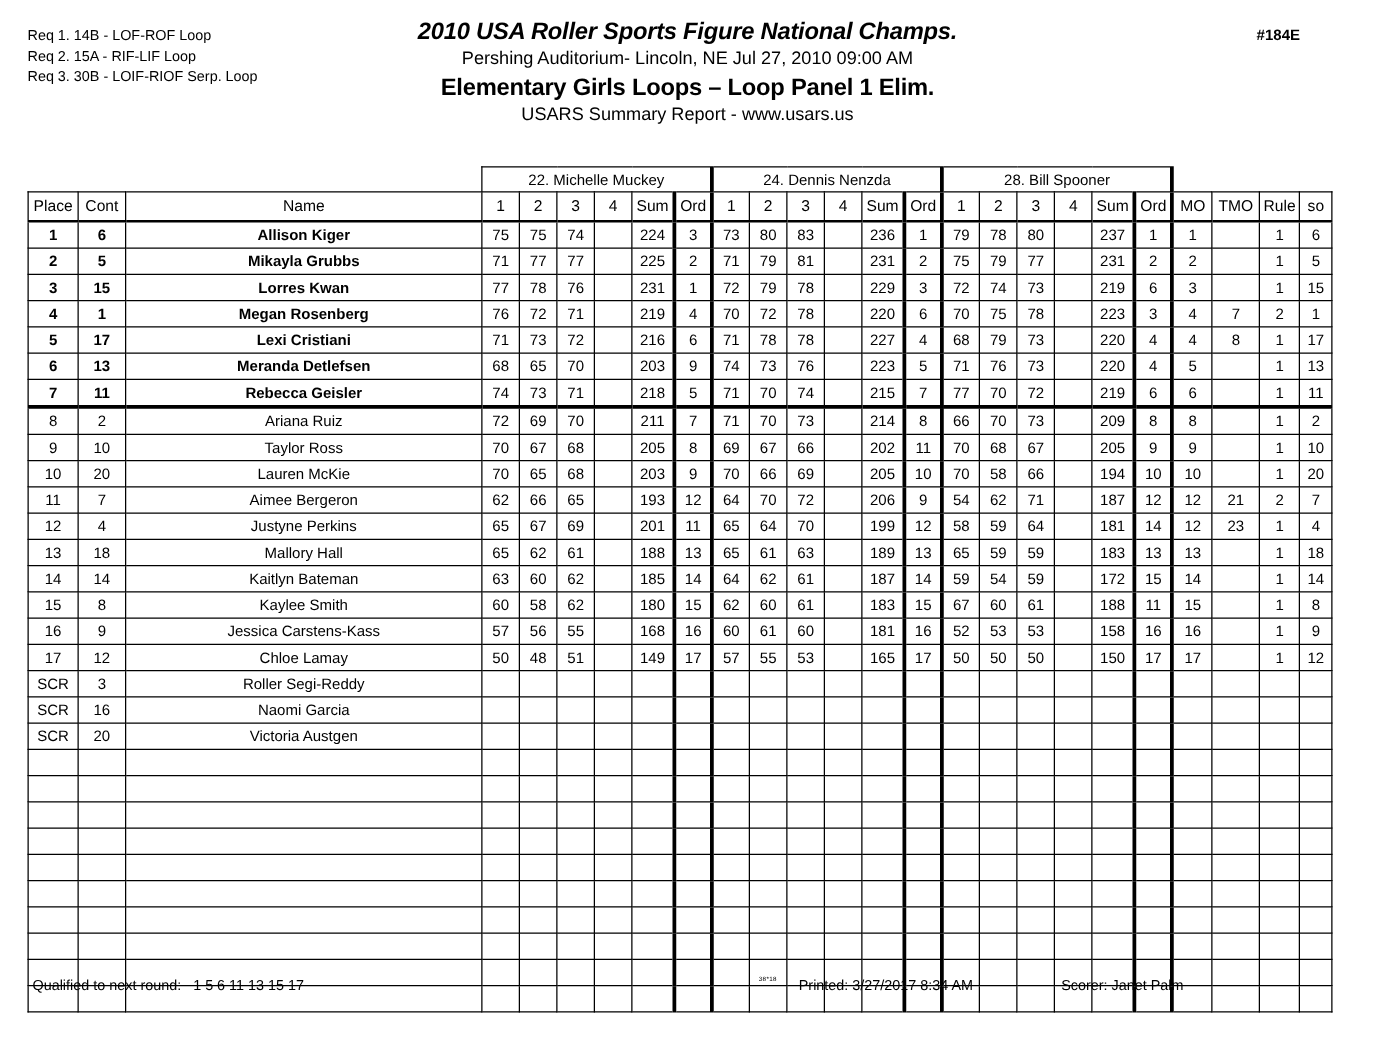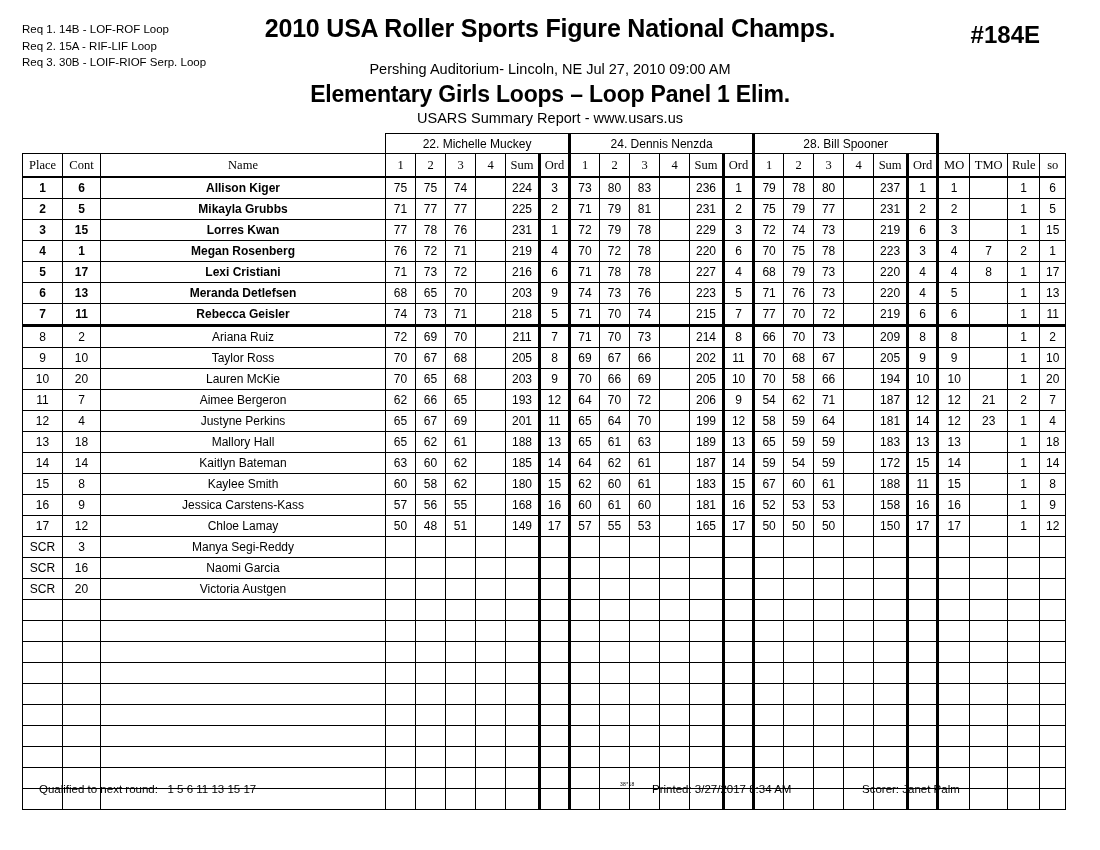--- a/index.html
+++ b/index.html
@@ -29,38 +29,39 @@
   #req-block .req-line { display: block; }
 
   #title-block {
     position: absolute;
     left: 0; right: 0; top: 16px;
     text-align: center;
     pointer-events: none;
   }
   #title-block > div { line-height: 1.0; }
   .title-main {
-    font-size: 25px; font-weight: bold; letter-spacing: -0.2px;
-    margin-bottom: 21px;
+    font-size: 19px; font-weight: bold; letter-spacing: -0.2px;
+    margin-bottom: 5px;
+    font-style: italic;
   }
   .title-venue {
     font-size: 14.5px; font-weight: normal;
     margin-bottom: 6px;
   }
   .title-event {
-    font-size: 23px; font-weight: bold; letter-spacing: -0.2px;
+    font-size: 19px; font-weight: bold; letter-spacing: -0.2px;
     margin-bottom: 5px;
   }
   .title-report {
     font-size: 14.5px; font-weight: normal;
   }
   #event-number {
     position: absolute;
     right: 60px; top: 21px;
-    font-size: 24px; font-weight: bold;
+    font-size: 12px; font-weight: bold;
   }
 
   
   #sheet {
     position: absolute;
     left: 22px; top: 133px;
     width: 1018px;
   }
   table.grid {
     border-collapse: collapse;
@@ -105,26 +106,26 @@
   td.cl-ord { font-weight: bold; font-size: 12.5px; }
 
   tr.qualified td.cl-place,
   tr.qualified td.cl-cont,
   tr.qualified td.cl-name { font-weight: bold; }
 
   
   .tl { border-left: 3px solid #000 !important; }
   .tr2 { border-right: 3px solid #000 !important; }
   tr.cutline td { border-bottom: 3px solid #000 !important; }
-  tr.colhead td { border-bottom: 2px solid #000 !important; font-family: Liberation Serif, serif; }
+  tr.colhead td { border-bottom: 2px solid #000 !important; }
 
   
   #footer {
     position: absolute;
-    left: 29px; top: 783px;
+    left: 16px; top: 783px;
     width: 830px;
     font-size: 11.5px;
     height: 16px;
   }
   #footer .f-qual { position: absolute; left: 10px; top: 0; white-space: nowrap; }
   #footer .f-tiny { position: absolute; left: 591px; top: -2px; font-size: 5px; letter-spacing: .3px;}
   #footer .f-printed { position: absolute; left: 623px; top: 0; white-space: nowrap; text-align: center; }
   #footer .f-scorer { position: absolute; left: 833px; top: 0; white-space: nowrap; }
 </style>
 </head>
@@ -667,21 +668,21 @@
           <td class="cl-num">150</td>
           <td class="cl-ord tl tr2">17</td>
           <td class="cl-num tl">17</td>
           <td class="cl-num"></td>
           <td class="cl-num">1</td>
           <td class="cl-num">12</td>
         </tr>
         <tr class="data">
           <td class="cl-place">SCR</td>
           <td class="cl-cont">3</td>
-          <td class="cl-name">Manya Segi-Reddy</td>
+          <td class="cl-name">Roller Segi-Reddy</td>
           <td class="cl-num"></td>
           <td class="cl-num"></td>
           <td class="cl-num"></td>
           <td class="cl-num"></td>
           <td class="cl-num"></td>
           <td class="cl-ord tl tr2"></td>
           <td class="cl-num tl"></td>
           <td class="cl-num"></td>
           <td class="cl-num"></td>
           <td class="cl-num"></td>

